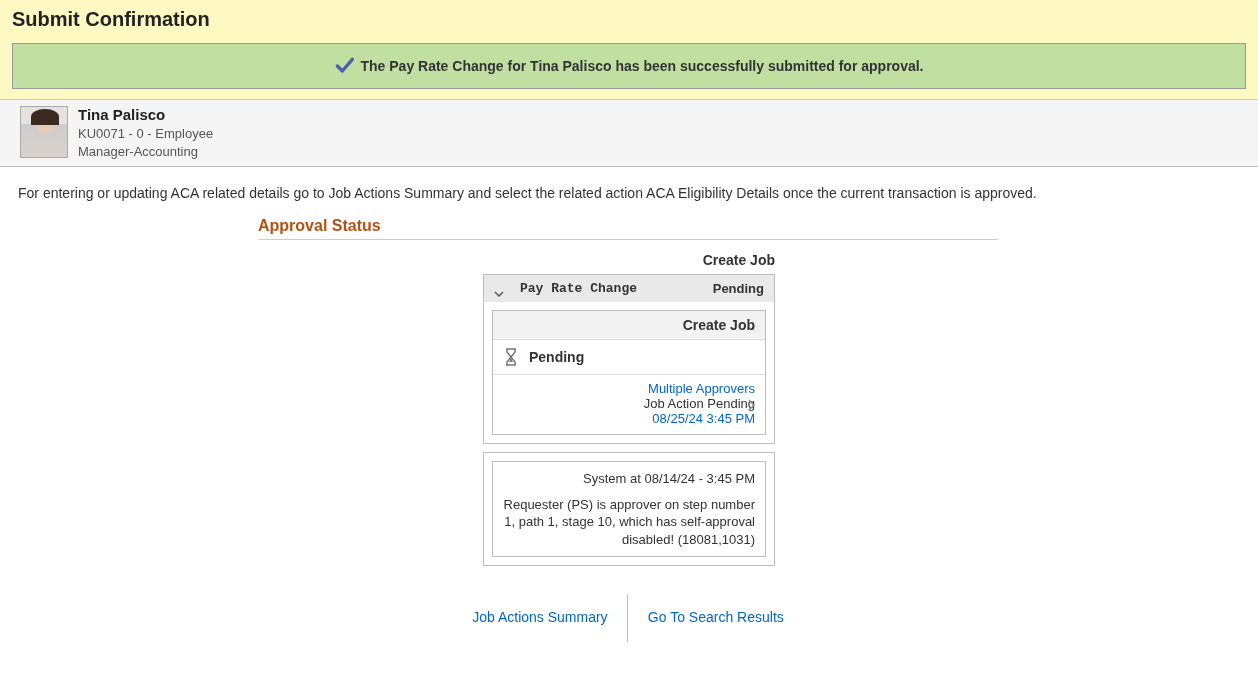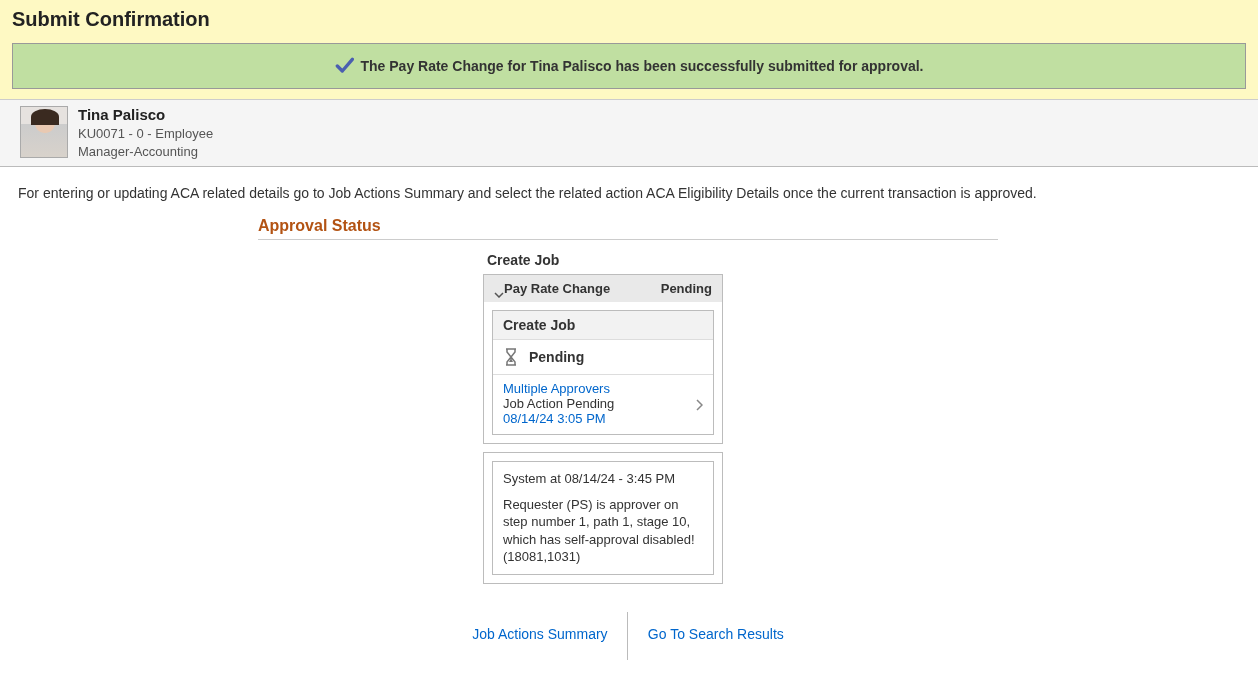--- a/index.html
+++ b/index.html
@@ -96,21 +96,22 @@
   .section-heading {
     color: #b35313;
     font-size: 16px;
     font-weight: bold;
     border-bottom: 1px solid #ccc;
     padding: 0 0 4px 0;
     margin: 6px 0 12px 0;
   }
   .approval-box-wrap {
     margin-left: 225px;
-    width: 240px;
+    width: 292px;
+    text-align: right;
   }
   .subhead {
     font-weight: bold;
     font-size: 14px;
     margin: 4px 0 6px 4px;
   }
   .panel {
     border: 1px solid #bcbcbc;
     background: #fff;
     margin-bottom: 8px;
@@ -120,22 +121,23 @@
     padding: 6px 10px;
     font-size: 13px;
     display: flex;
     align-items: center;
     justify-content: space-between;
     cursor: pointer;
   }
   .panel-header-left {
     display: flex;
     align-items: center;
-    gap: 0;
-    font-weight: bold;
+    gap: 16px;
+    font-weight: bold;
+    font-family: Liberation Mono, monospace;
   }
   .chevron-down {
     display: inline-block;
     width: 10px; height: 6px;
   }
   .status-text {
     font-weight: bold;
     font-size: 13px;
   }
   .inner-card {
@@ -272,21 +274,21 @@
             <svg viewBox="0 0 16 18" width="16" height="18">
               <path d="M3 1 H13 M3 17 H13 M4 1 V4 L8 9 L4 14 V17 M12 1 V4 L8 9 L12 14 V17" fill="none" stroke="#777" stroke-width="1.5"></path>
               <path d="M6 14 L8 10 L10 14 Z" fill="#777"></path>
             </svg>
           </span>
           <span class="pending-label">Pending</span>
         </div>
         <div class="approver-row">
           <div class="link">Multiple Approvers</div>
           <div class="approver-role">Job Action Pending</div>
-          <div class="approver-time">08/14/24 3:05 PM</div>
+          <div class="approver-time">08/25/24 3:45 PM</div>
           <span class="row-chevron">
             <svg viewBox="0 0 8 12" width="8" height="12">
                 <path d="M2 1 L7 6 L2 11" fill="none" stroke="#888" stroke-width="1.5"></path>
               </svg>
           </span>
         </div>
       </div>
     </div>
 
     <div class="panel comments-panel">

